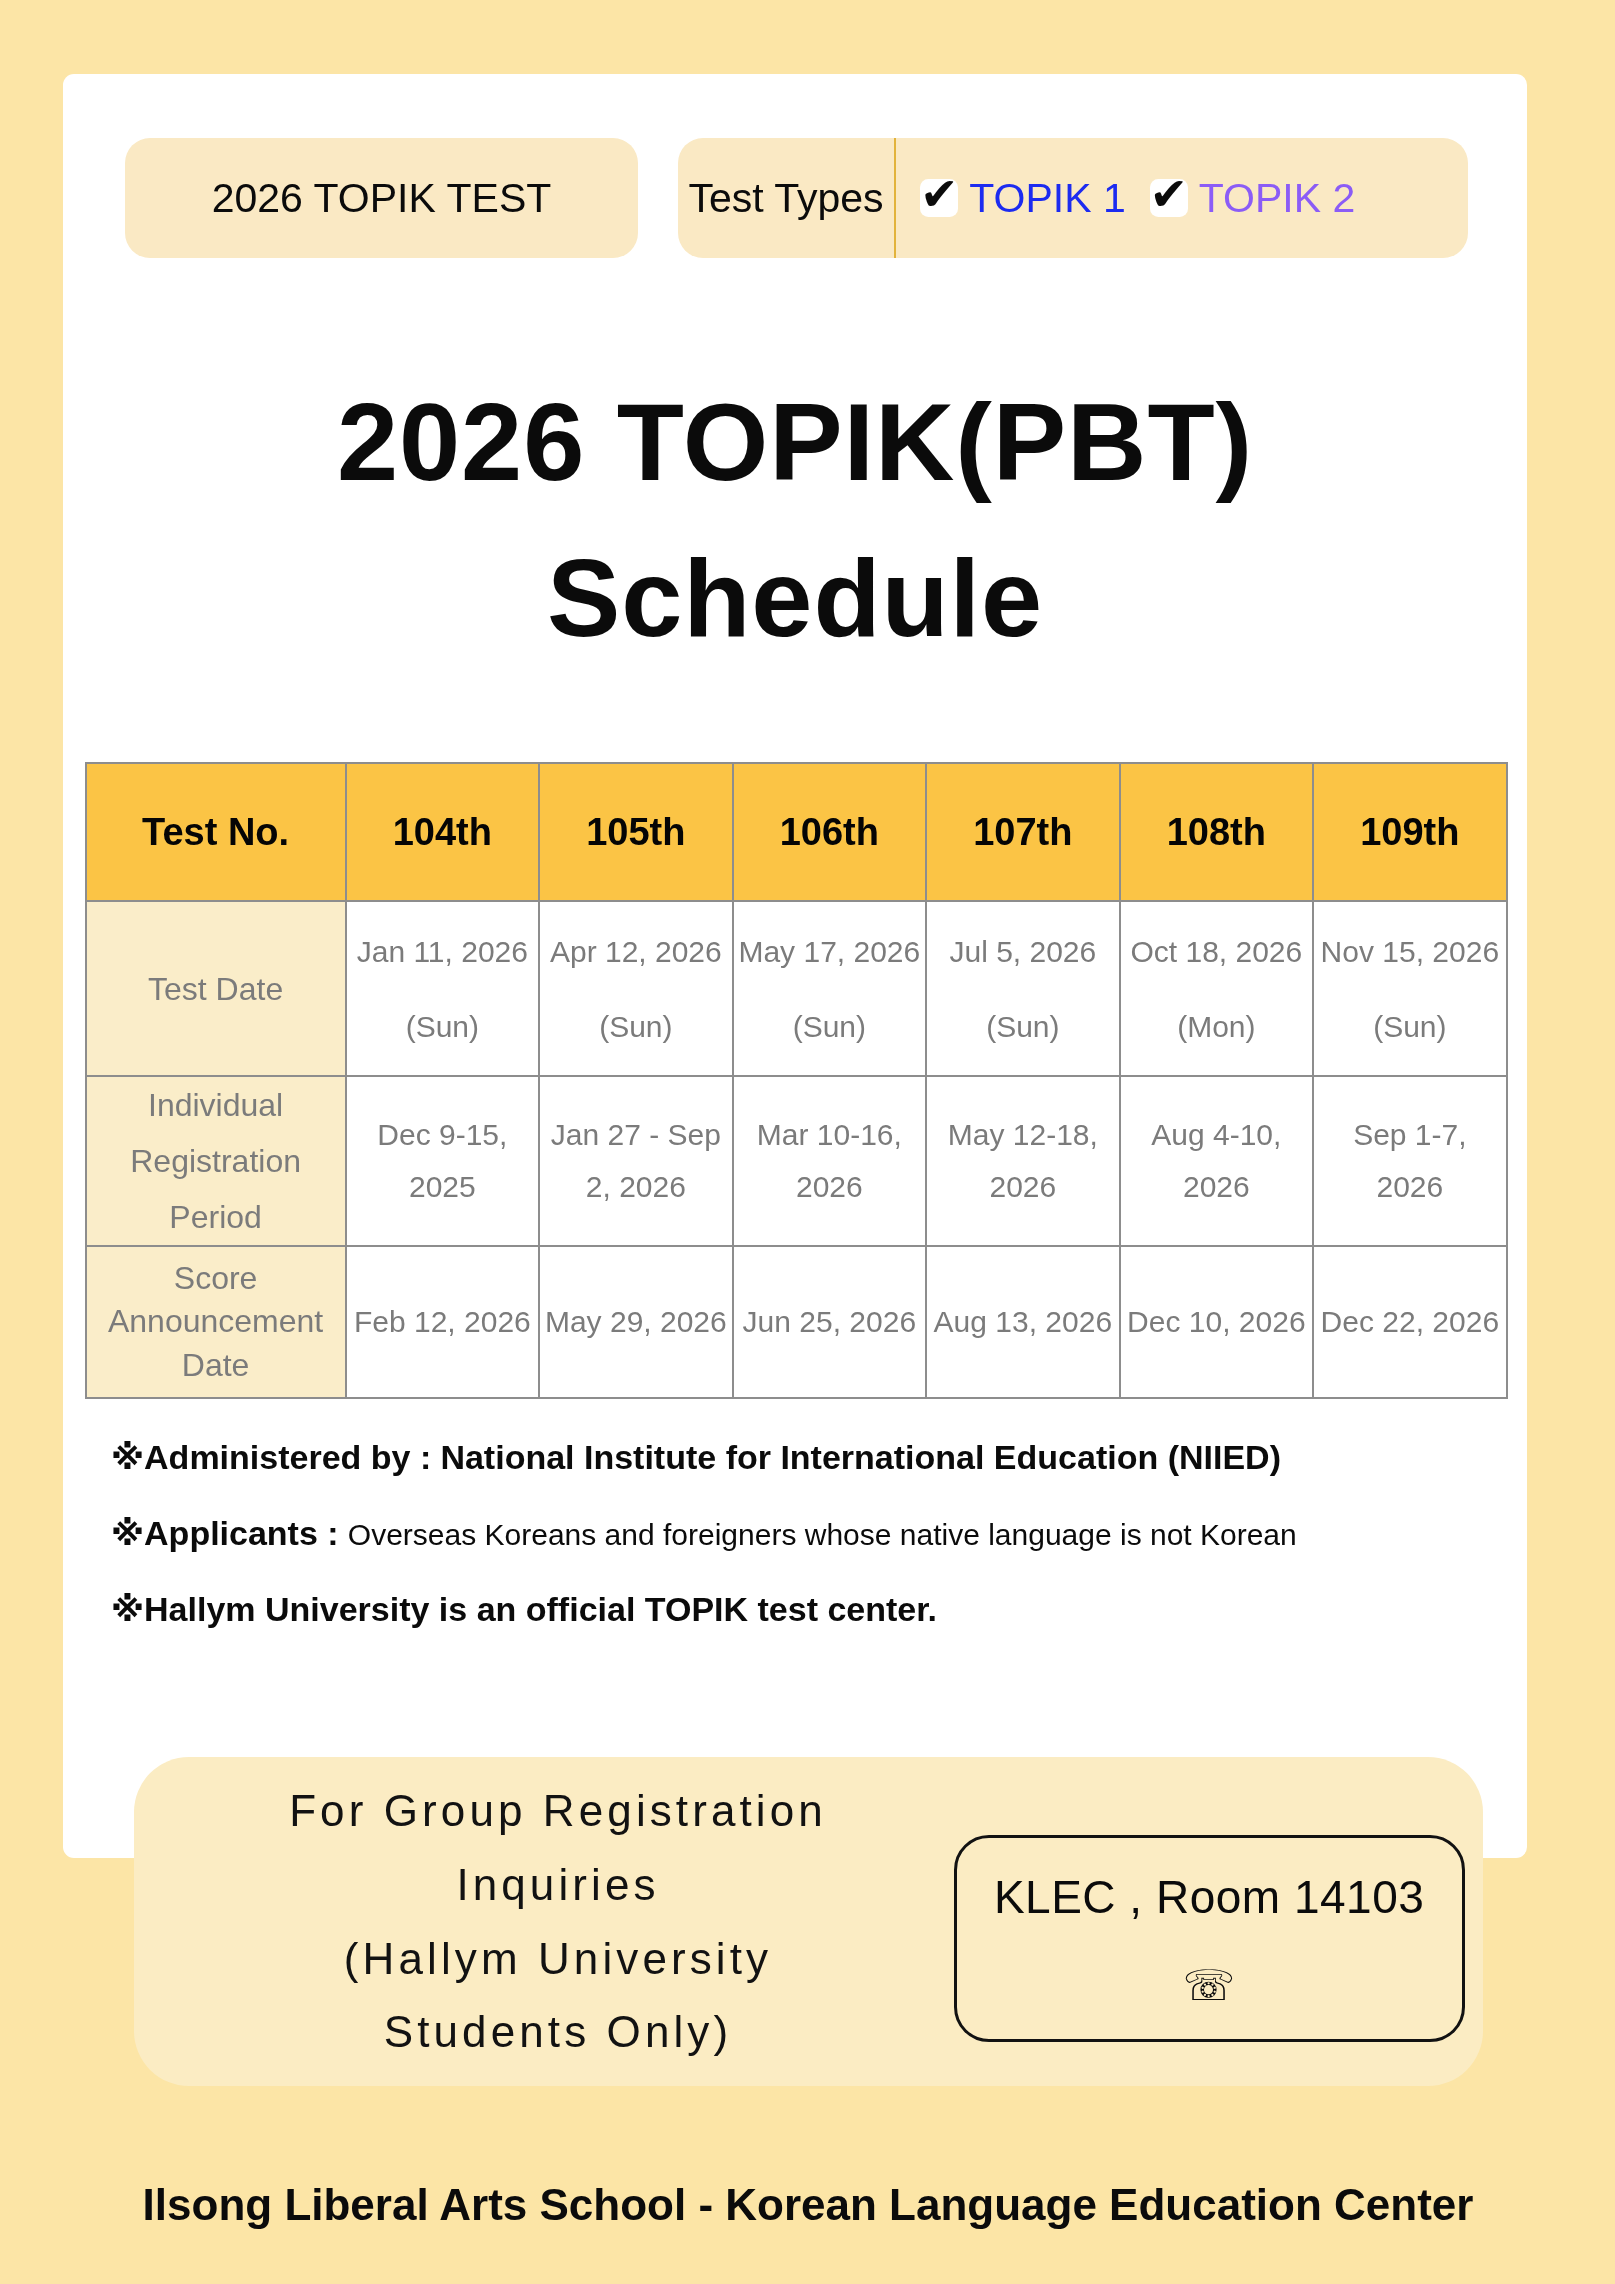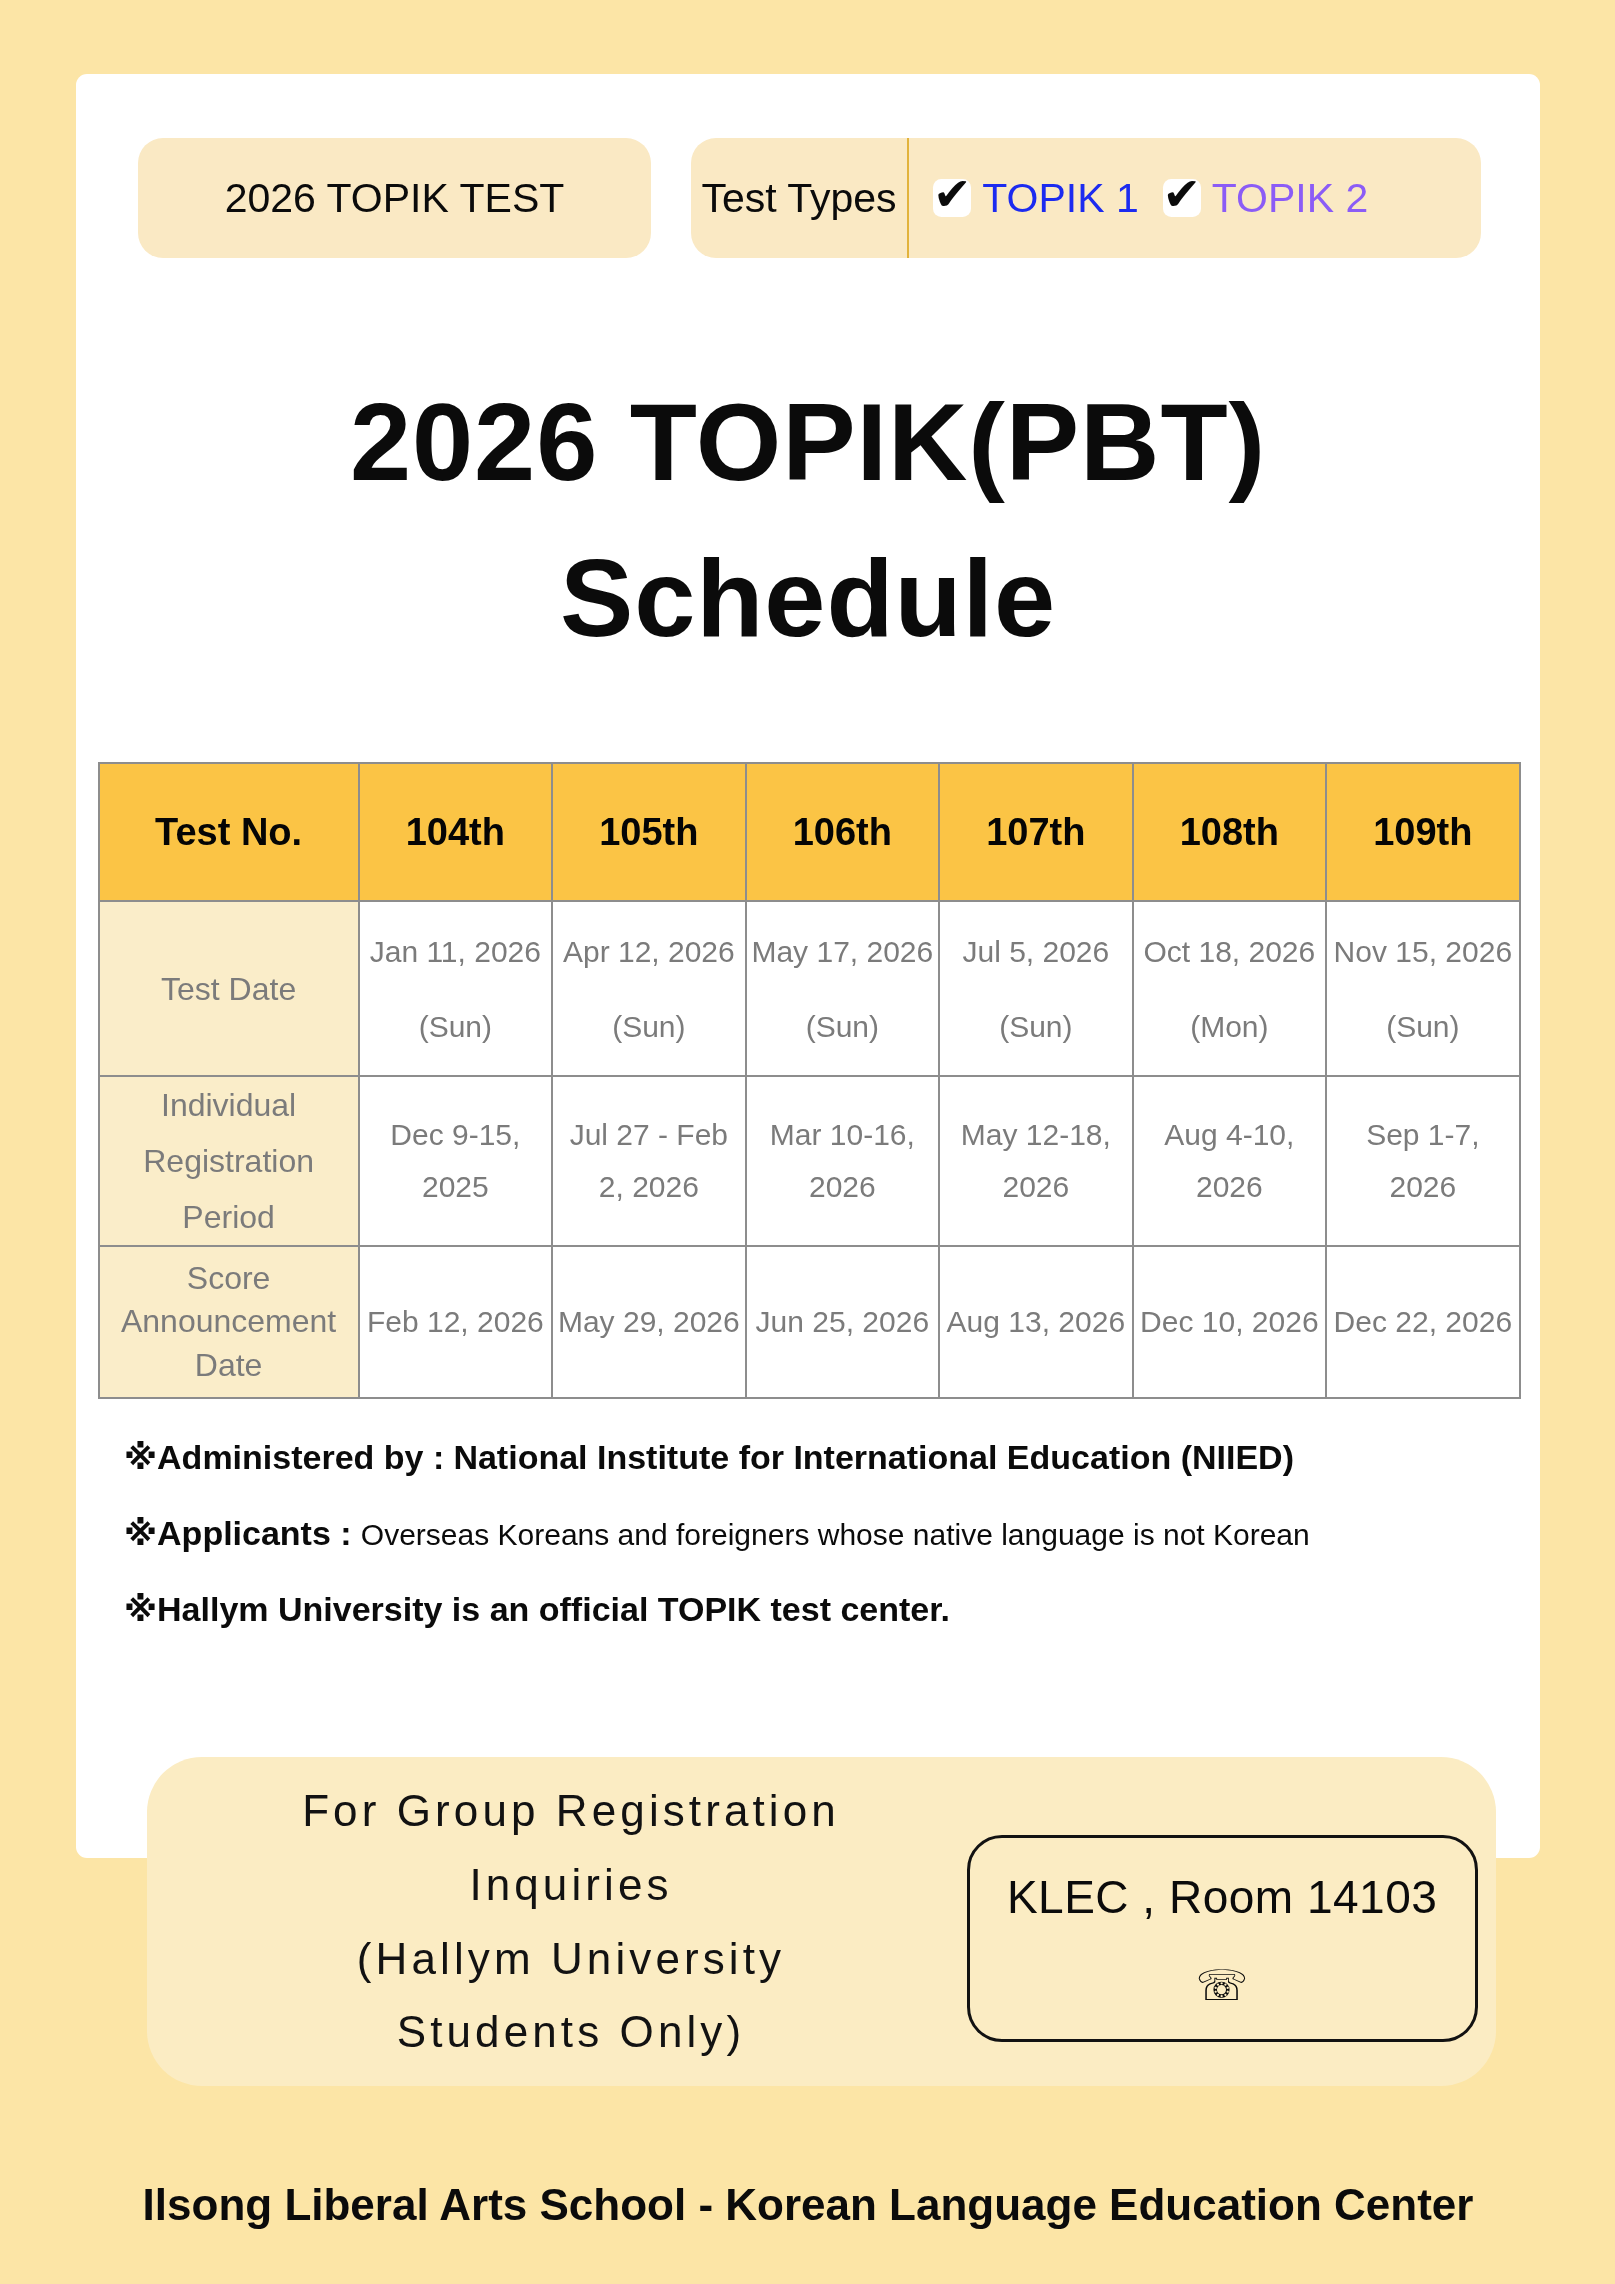--- a/index.html
+++ b/index.html
@@ -5,21 +5,21 @@
   html,body{margin:0;padding:0;}
   .page{
     position:relative;
     width:1616px;height:2284px;
     background:#FCE5A6;
     overflow:hidden;
     font-family:"Liberation Sans","DejaVu Sans",sans-serif;
     color:#0c0c0c;
   }
   .card{
-    position:absolute;left:76px;top:74px;
+    position:absolute;left:63px;top:74px;
     width:1464px;height:1784px;
     background:#ffffff;border-radius:11px;
   }
   
   .badge{
     position:absolute;top:64px;height:120px;
     background:#FAE9C4;border-radius:25px;
     display:flex;align-items:center;
     font-size:41px;font-weight:500;color:#0b0b0b;
   }
@@ -155,21 +155,21 @@
 (Sun)</td>
         <td>Oct 18, 2026
 (Mon)</td>
         <td>Nov 15, 2026
 (Sun)</td>
       </tr>
       <tr class="row-reg">
         <td class="rowlabel">Individual Registration Period</td>
         <td>Dec 9-15,
 2025</td>
-        <td>Jul 27 - Feb
+        <td>Jan 27 - Sep
 2, 2026</td>
         <td>Mar 10-16,
 2026</td>
         <td>May 12-18,
 2026</td>
         <td>Aug 4-10,
 2026</td>
         <td>Sep 1-7,
 2026</td>
       </tr>

